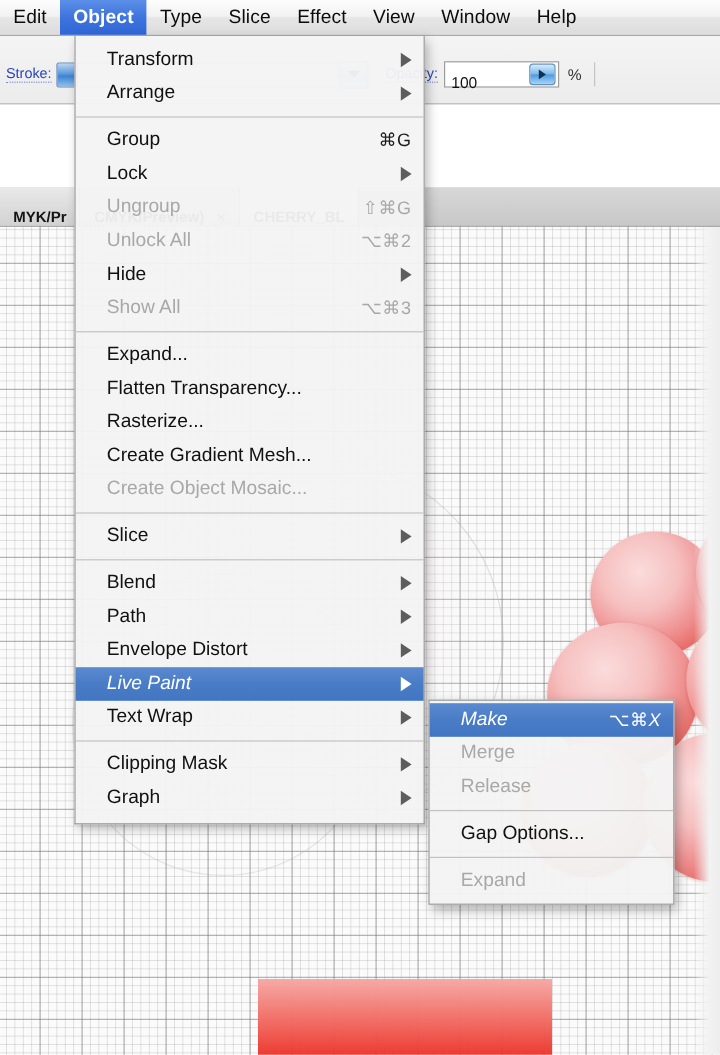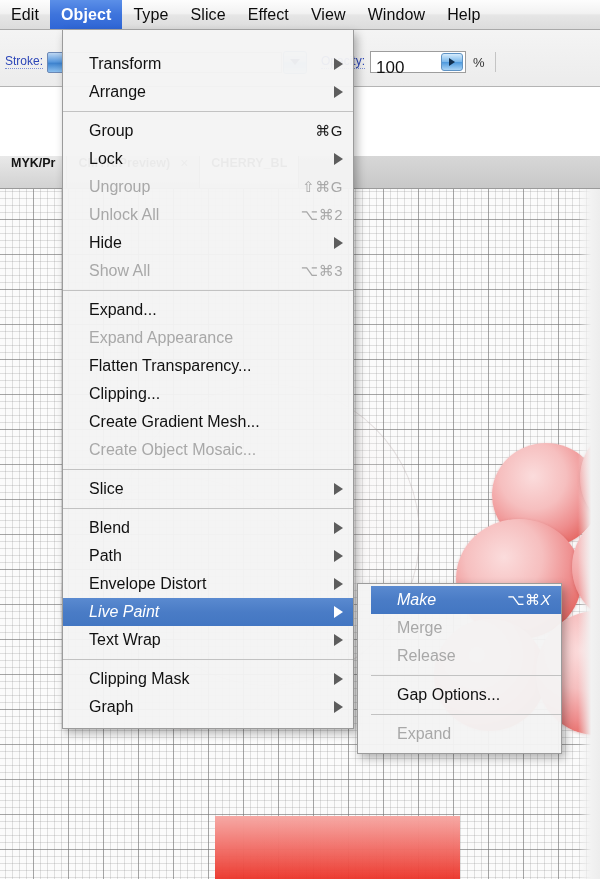--- a/index.html
+++ b/index.html
@@ -125,21 +125,21 @@
     width:0;height:0;border-left:5px solid transparent;border-right:5px solid transparent;
     border-top:6px solid #1e3f6b;
   }
   #opacity-label{margin-left:14px;}
   #opacity-field{
     width:94px;height:20px;margin-left:5px;
     background:#ffffff;border:1px solid #9d9d9d;
     display:flex;align-items:center;
     position:relative;
   }
-  #opacity-value{font-size:17px;color:#111;margin-left:5px;margin-top:12px;}
+  #opacity-value{font-size:13px;color:#111;margin-left:5px;margin-top:12px;}
   #opacity-stepper{
     position:absolute;right:2px;top:1px;
     width:20px;height:16px;border:1px solid #5f93c4;border-radius:3px;
     background:linear-gradient(to bottom,#d6ecfc 0%,#7cb9ec 48%,#4e9ade 52%,#a9d4f6 100%);
     display:flex;align-items:center;justify-content:center;
   }
   #opacity-stepper .tri{
     width:0;height:0;border-top:4px solid transparent;border-bottom:4px solid transparent;
     border-left:6px solid #12304f;
   }
@@ -150,42 +150,42 @@
   }
 
   
   #tabbar{
     position:absolute;left:0;top:156px;width:600px;height:32px;
     background:linear-gradient(to bottom,#d7d7d7 0%,#c8c8c8 100%);
     border-bottom:1px solid #9a9a9a;
     display:flex;align-items:stretch;
   }
   .doc-tab{
-    display:flex;align-items:flex-start;gap:10px;
+    display:flex;align-items:flex-end;gap:10px;
     padding:0 11px;
     font-size:12.5px;color:#141414;font-weight:bold;
     border-right:1px solid #8f8f8f;
     background:linear-gradient(to bottom,#e9e9e9 0%,#dcdcdc 55%,#d2d2d2 100%);
     white-space:nowrap;
   }
   .doc-tab.active{
     background:linear-gradient(to bottom,#fafafa 0%,#f0f0f0 55%,#e8e8e8 100%);
   }
   .tab-close{
     font-size:14px;color:#4a4a4a;font-weight:normal;line-height:1;
   }
 
   
   #object-menu{
     position:absolute;left:62px;top:30px;width:292px;
     background:rgba(244,244,244,.955);
     border:1px solid #9b9b9b;
     border-top:none;
     box-shadow:3px 4px 9px rgba(0,0,0,.30);
-    padding:20px 0 7px 0;
+    padding:6px 0 7px 0;
     box-sizing:border-box;
   }
   .menu-item{
     position:relative;height:28px;
     display:flex;align-items:center;
     padding:0 10px 0 26px;
     font-size:16px;color:#111111;
     white-space:nowrap;
   }
   .menu-item.disabled{color:#a8a8a8;}
@@ -210,21 +210,21 @@
     height:1px;margin:5px 0 5px 0;
     background:#c2c2c2;
   }
 
   
   #livepaint-submenu{
     position:absolute;left:357px;top:583px;width:205px;
     background:rgba(244,244,244,.955);
     border:1px solid #9b9b9b;
     box-shadow:3px 4px 9px rgba(0,0,0,.30);
-    padding:2px 0 5px 13px;
+    padding:2px 0 5px 0;
     box-sizing:border-box;
   }
   #livepaint-submenu .menu-item{padding:0 10px 0 26px;}
 </style>
 </head>
 <body>
 
 <div id="canvas-area">
   <div id="grid-minor"></div>
   <div id="grid-major"></div>
@@ -338,28 +338,25 @@
       <span class="submenu-arrow"></span>
     </div>
     <div class="menu-item disabled">
       <span>Show All</span>
       <span class="menu-shortcut">⌥⌘3</span>
     </div>
     <div class="menu-sep"></div>
     <div class="menu-item">
       <span>Expand...</span>
     </div>
-    <div class="menu-item disabled">
-      <span>Expand Appearance</span>
-    </div>
     <div class="menu-item">
       <span>Flatten Transparency...</span>
     </div>
     <div class="menu-item">
-      <span>Clipping...</span>
+      <span>Rasterize...</span>
     </div>
     <div class="menu-item">
       <span>Create Gradient Mesh...</span>
     </div>
     <div class="menu-item disabled">
       <span>Create Object Mosaic...</span>
     </div>
     <div class="menu-sep"></div>
     <div class="menu-item">
       <span>Slice</span>

